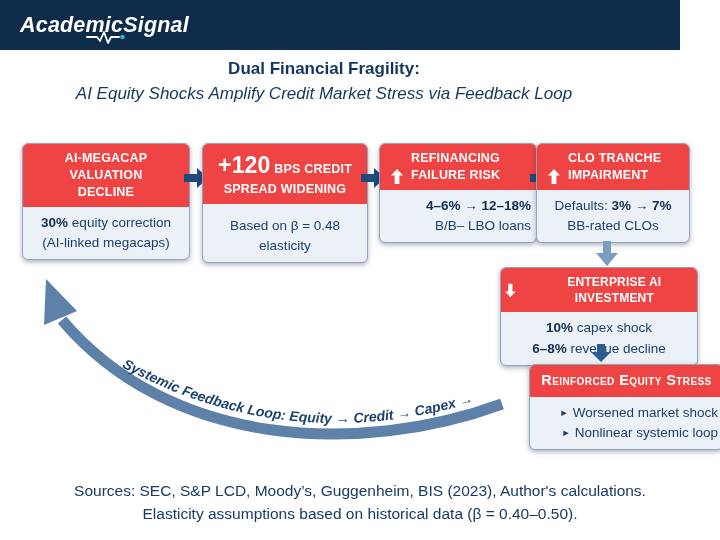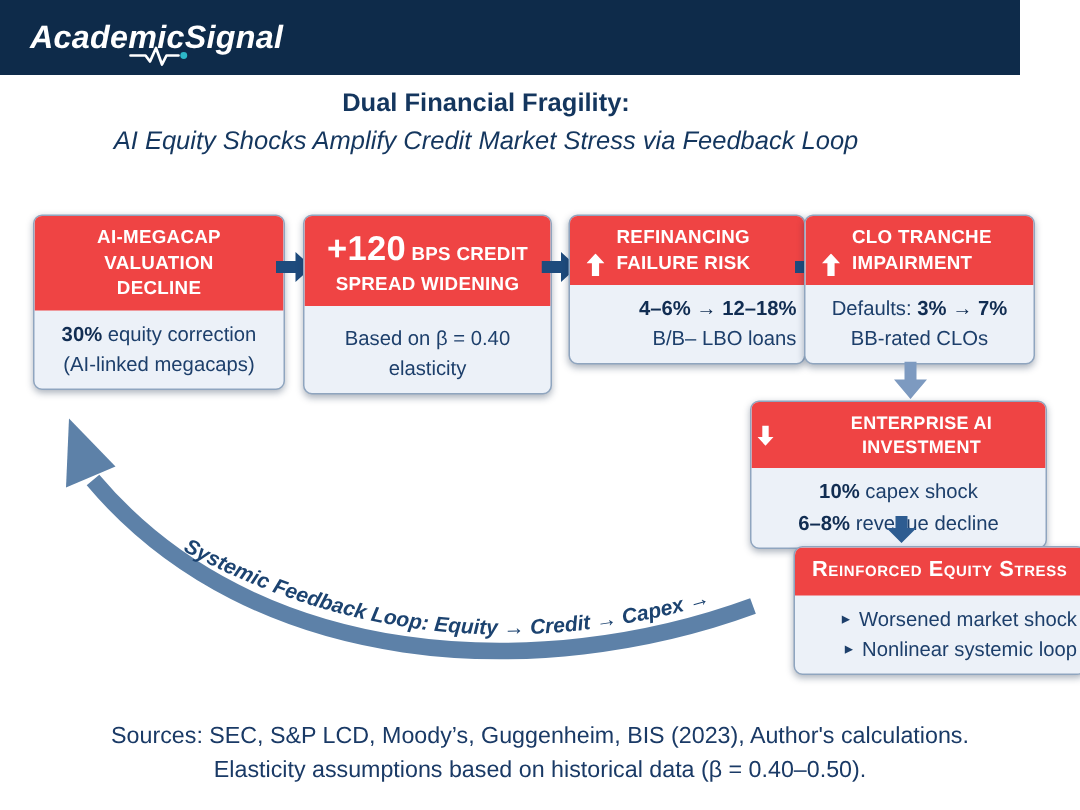--- a/index.html
+++ b/index.html
@@ -81,21 +81,21 @@
     <svg class="conn" style="left:184px;top:168px;" width="24" height="20" viewBox="0 0 24 20">
       <polygon points="0,6 13,6 13,0 24,10 13,20 13,14 0,14" fill="#1e4b7d"></polygon>
     </svg>
 
     <div class="fbox" style="left:202px;top:143px;width:164px;">
       <div class="hd">
         <div><span class="big">+120</span><span> BPS CREDIT</span></div>
         <div>SPREAD WIDENING</div>
       </div>
       <div class="bd">
-        <div style="padding-top:6px;">Based on β = 0.40 elasticity</div>
+        <div style="padding-top:6px;">Based on β = 0.48 elasticity</div>
       </div>
     </div>
 
     <svg class="conn" style="left:361px;top:168px;" width="24" height="20" viewBox="0 0 24 20">
       <polygon points="0,6 13,6 13,0 24,10 13,20 13,14 0,14" fill="#1e4b7d"></polygon>
     </svg>
 
     <div class="fbox" style="left:379px;top:143px;width:156px;">
       <div class="hd hd-flex">
         <svg width="12" height="15" viewBox="0 0 12 15">

